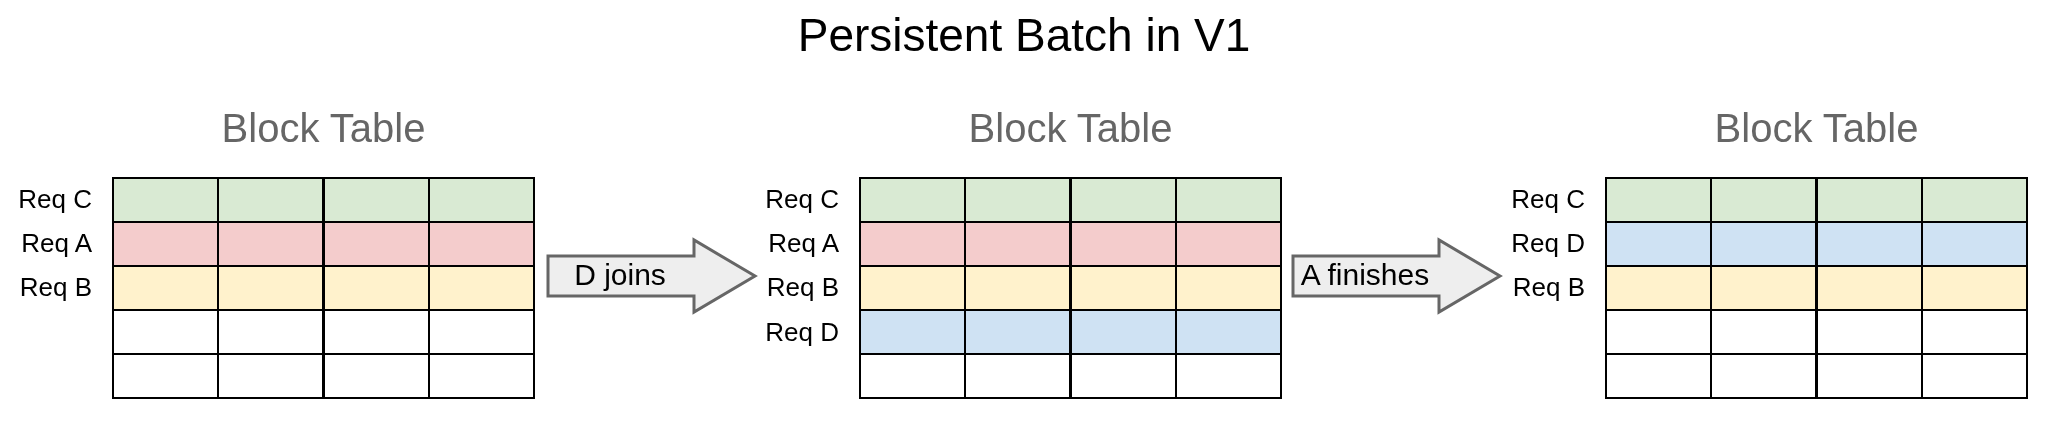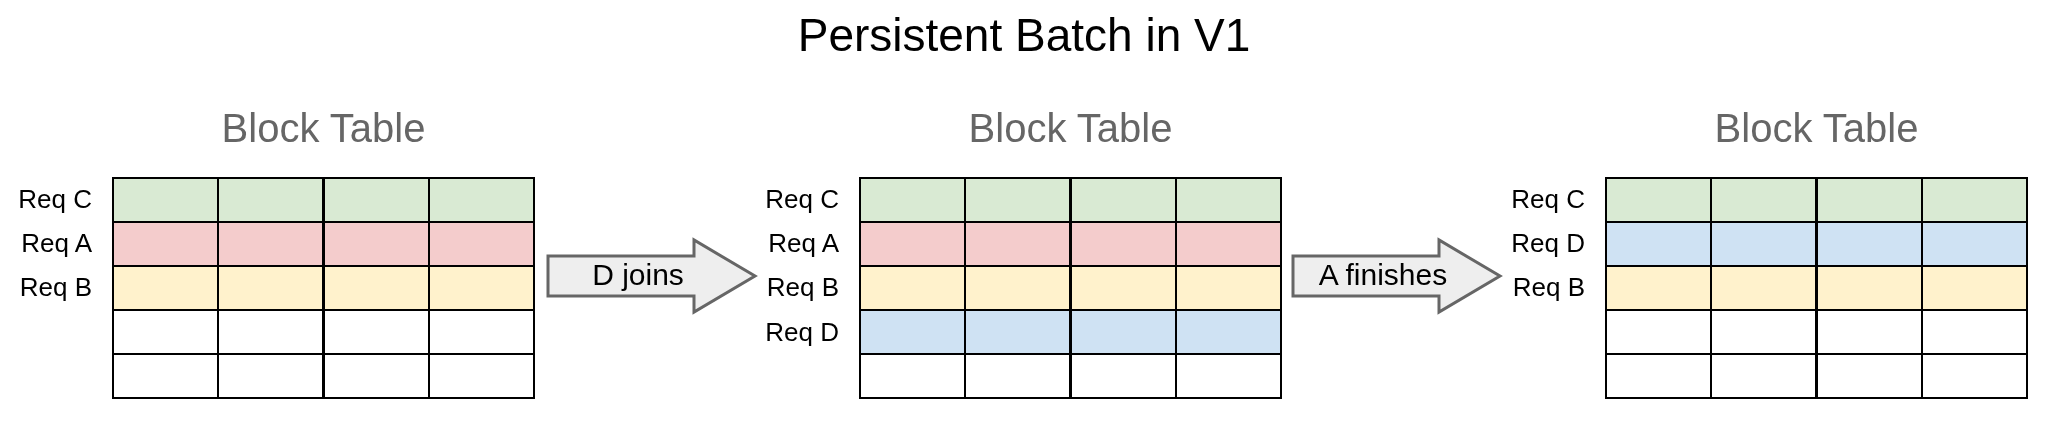--- a/index.html
+++ b/index.html
@@ -75,21 +75,20 @@
     position: absolute;
     top: 256px;
     width: 146px;
     height: 38px;
     display: flex;
     align-items: center;
     justify-content: center;
     font-size: 30px;
     color: #000000;
     white-space: nowrap;
-    padding-left: 18px;
   }
 </style>
 </head>
 <body>
 
 <div class="canvas">
   <h1 class="main-title">Persistent Batch in V1</h1>
   <div id="panels">
       <div class="block-title" style="left: 112px; color: rgb(102, 102, 102);">Block Table</div>
       <div class="row-label" style="left: -148px; top: 177px;">Req C</div>

